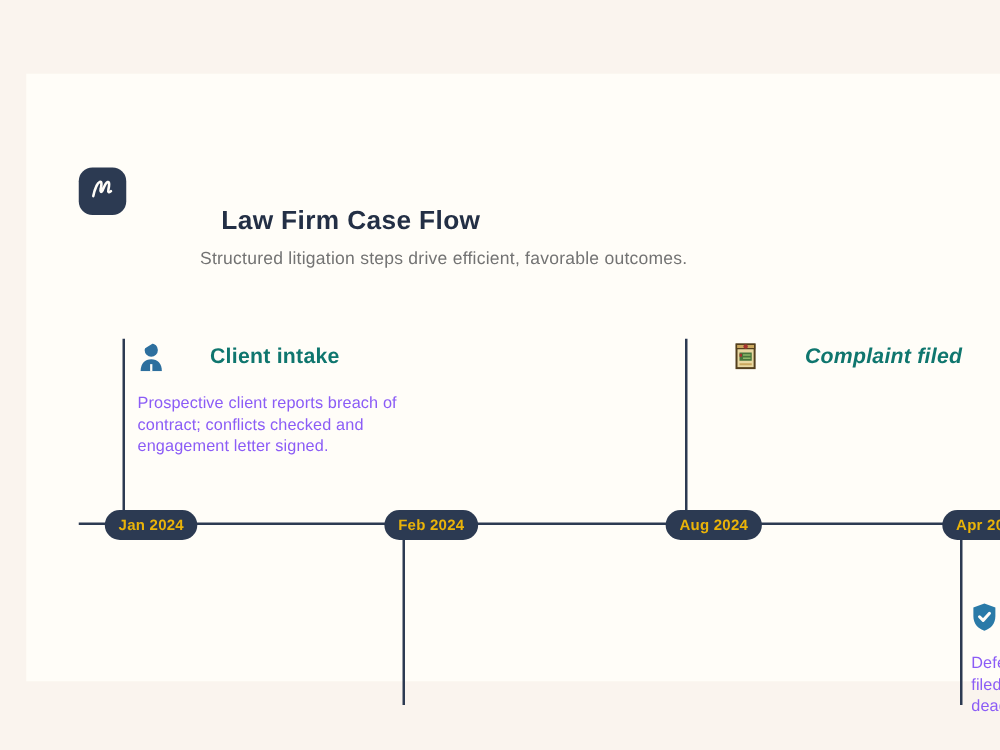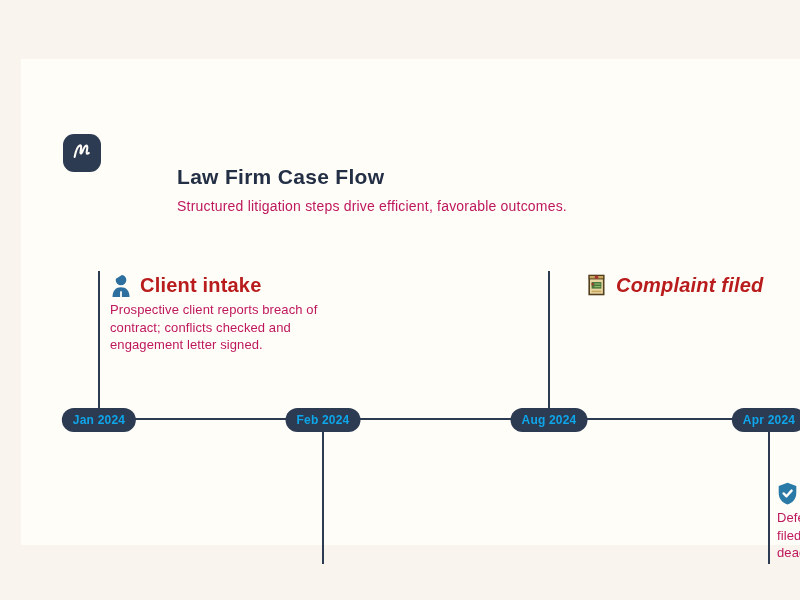--- a/index.html
+++ b/index.html
@@ -17,51 +17,51 @@
   .logo{
     position:absolute;left:42px;top:75px;width:38px;height:38px;
     background:#2c3a52;border-radius:11px;
     display:flex;align-items:center;justify-content:center;
   }
   .page-title{
     position:absolute;left:156px;top:106px;margin:0;
     font-size:21px;font-weight:700;letter-spacing:.3px;color:#232f45;text-align:right;
   }
   .page-subtitle{
-    position:absolute;left:156px;top:139px;margin:0;
-    font-size:14px;letter-spacing:.2px;color:#be185d;
+    position:absolute;left:139px;top:139px;margin:0;
+    font-size:14px;letter-spacing:.2px;color:#737373;
   }
   .hline{
     position:absolute;left:42px;top:359px;width:758px;height:2px;
     background:#2c3a52;
   }
   .vline{
     position:absolute;width:2px;background:#2c3a52;
   }
   .v1{left:77px;top:212px;height:137px;}
   .v2{left:301px;top:373px;height:132px;}
   .v3{left:527px;top:212px;height:137px;}
   .v4{left:747px;top:373px;height:132px;}
   .pill{
     position:absolute;top:361px;transform:translate(-50%,-50%);
-    background:#2c3a52;color:#0ea5e9;
+    background:#2c3a52;color:#eab308;
     font-size:12px;font-weight:700;letter-spacing:.2px;
-    padding:5px 11px;border-radius:999px;white-space:nowrap;
+    padding:5px 11px;border-radius:999px;white-space:nowrap;margin-left:22px;
   }
   .p1{left:78px;} .p2{left:302px;text-align:right;} .p3{left:528px;} .p4{left:748px;}
   .milestone{position:absolute;}
   .m1{left:89px;top:214px;width:218px;}
   .m2{left:312px;top:422px;width:222px;}
   .m3{left:565px;top:214px;width:218px;font-style:italic;}
   .m4{left:756px;top:422px;width:222px;}
   .mhead{display:flex;align-items:center;gap:9px;height:24px;}
   .micon{display:flex;align-items:center;justify-content:center;width:21px;height:24px;flex:0 0 auto;}
-  .mtitle{font-size:20px;font-weight:700;color:#b91c1c;letter-spacing:.2px;white-space:nowrap;}
+  .mtitle{font-size:17px;font-weight:700;color:#0f766e;letter-spacing:.2px;white-space:nowrap;margin-left:28px;}
   .mdesc{
-    margin-top:4px;font-size:13px;line-height:17.6px;color:#be185d;
+    margin-top:16px;font-size:13px;line-height:17.6px;color:#8b5cf6;
     white-space:pre-line;letter-spacing:.1px;
   }
 </style>
 </head>
 <body>
 
 <div class="canvas">
   <div class="card">
 
     <div class="logo">

